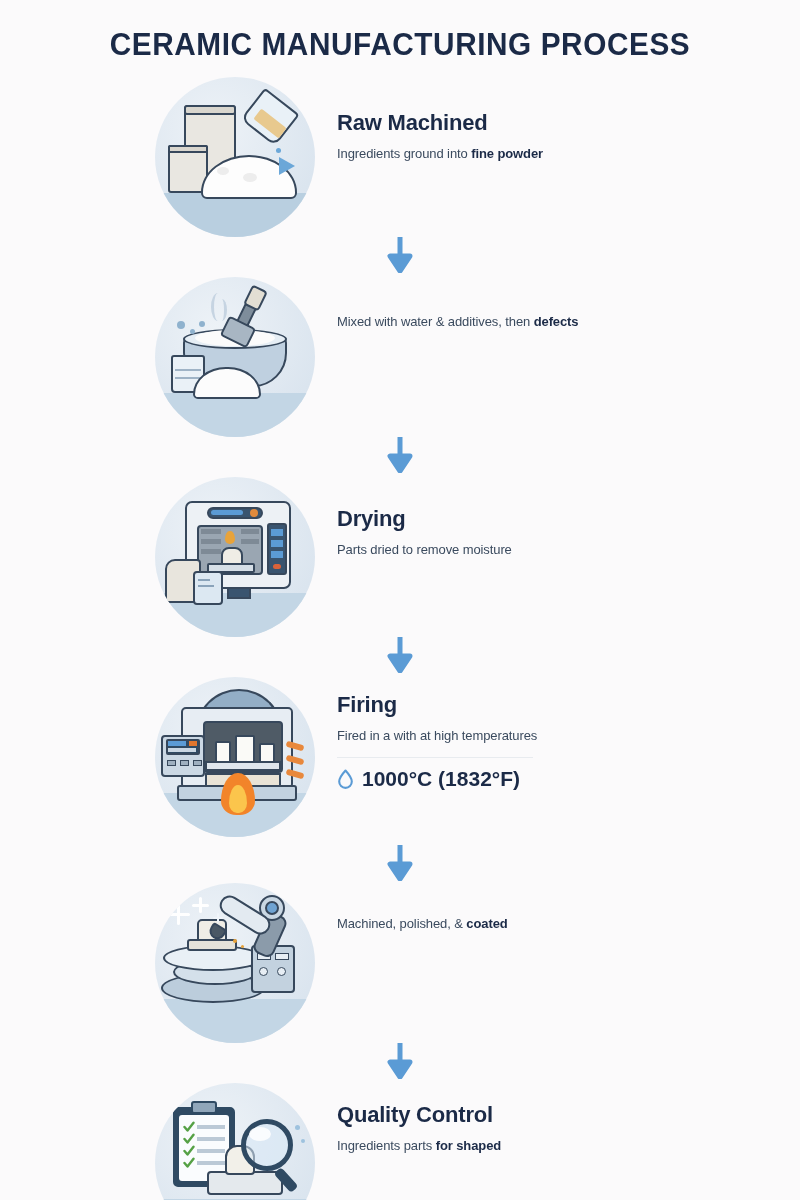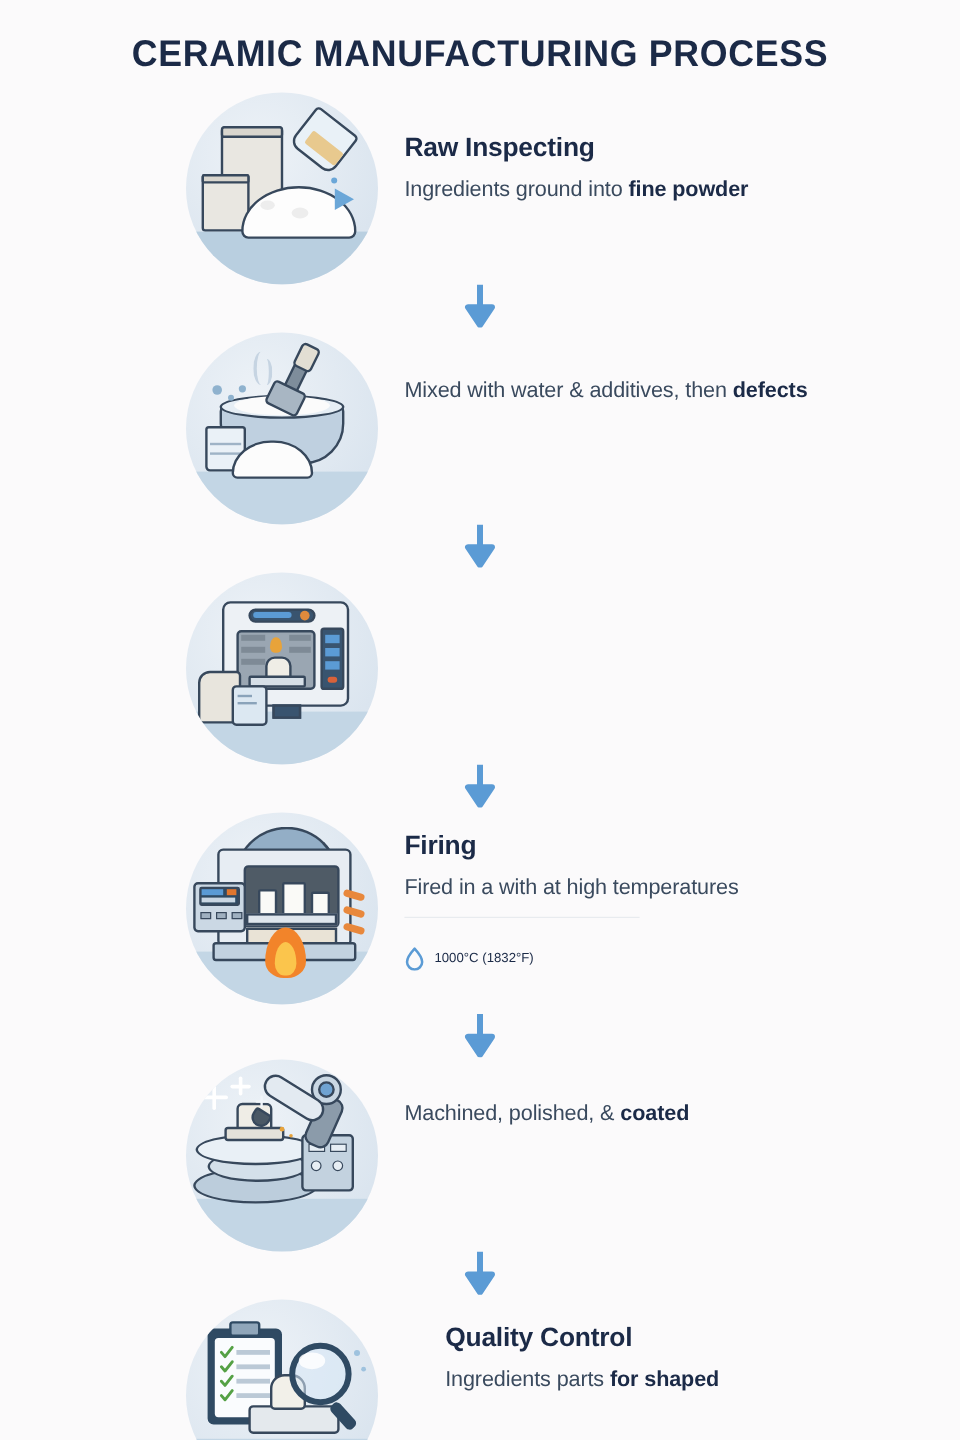--- a/index.html
+++ b/index.html
@@ -39,37 +39,37 @@
     background:#B9CFE0;
   }
   .ground.soft { background:#C3D6E5; }
 
   .txt {
     position:absolute; left:337px; top:28px; right:20px;
   }
   .step.s1 .txt { top:32px; }
   .step.s4 .txt { top:14px; }
   .step.s5 .txt { top:24px; }
-  .step.last .txt { top:18px;margin-left:34px; }
+  .step.last .txt { top:18px; }
   .step-title {
     font-size:22px; font-weight:bold; color:#1B2A47;
     letter-spacing:-0.2px; line-height:1.25;
   }
   .step-desc {
-    margin-top:8px; font-size:18px; color:#3A4A5E; line-height:1.35;
+    margin-top:8px; font-size:13px; color:#3A4A5E; line-height:1.35;
     letter-spacing:-0.1px;
   }
   .step-desc b { color:#1B2A47; font-weight:bold; }
 
   .badge-sep {
     margin-top:13px; height:1px; background:#E8EBEF; width:196px;
   }
   .badge {
-    margin-top:24px; display:flex; align-items:center; gap:8px;
-    font-size:11px; font-weight:normal; color:#1B2A47;
+    margin-top:9px; display:flex; align-items:center; gap:8px;
+    font-size:21px; font-weight:bold; color:#1B2A47;
   }
   .drop-icon { width:17px; height:20px; display:block; }
 
   .arrow {
     position:absolute; left:0; right:0; display:flex; justify-content:center;
   }
   .arrow svg { display:block; }
 
   
   .il { position:absolute; }
@@ -98,21 +98,21 @@
 
         <div class="il" style="left:46px; top:78px; width:96px; height:44px; background:#FDFDFD; border:2px solid #37485C; border-radius:50% 50% 6px 6px / 85% 85% 6px 6px;"></div>
         <div class="il" style="left:62px; top:90px; width:12px; height:8px; background:#EDEDED; border-radius:50%;"></div>
         <div class="il" style="left:88px; top:96px; width:14px; height:9px; background:#EDEDED; border-radius:50%;"></div>
 
         <div class="il" style="left:124px; top:80px; width:0; height:0; border-left:16px solid #6BA7D8; border-top:9px solid transparent; border-bottom:9px solid transparent;"></div>
         <div class="il" style="left:121px; top:71px; width:5px; height:5px; background:#6BA7D8; border-radius:50%;"></div>
       </div>
     </div>
     <div class="txt">
-      <div class="step-title">Raw Inspecting</div>
+      <div class="step-title">Raw Machined</div>
       <div class="step-desc"><span>Ingredients ground into </span><b>fine powder</b></div>
     </div>
   </div>
 
   <div class="arrow" style="top:-40px; position:relative;">
     <svg width="26" height="36" viewBox="0 0 26 36">
         <path d="M13 0 L13 21 M13 34 L3 19 L23 19 Z" stroke="#5B9BD5" stroke-width="5" fill="#5B9BD5" stroke-linejoin="round"></path>
       </svg>
   </div>
 
@@ -184,20 +184,24 @@
         <div class="il" style="left:116px; top:74px; width:12px; height:7px; background:#5B9BD5;"></div>
         <div class="il" style="left:118px; top:87px; width:8px; height:5px; background:#D9623A; border-radius:3px;"></div>
 
         <div class="il" style="left:72px; top:110px; width:24px; height:12px; background:#39546F; border:2px solid #37485C;"></div>
 
         <div class="il" style="left:10px; top:82px; width:36px; height:44px; background:#E8E5DD; border:2px solid #37485C; border-radius:10px 4px 3px 3px;"></div>
         <div class="il" style="left:38px; top:94px; width:30px; height:34px; background:#DCE8F2; border:2px solid #37485C; border-radius:4px;"></div>
         <div class="il" style="left:43px; top:102px; width:12px; height:2px; background:#8AA3BA;"></div>
         <div class="il" style="left:43px; top:108px; width:16px; height:2px; background:#8AA3BA;"></div>
       </div>
+    </div>
+    <div class="txt">
+      <div class="step-title">Drying</div>
+      <div class="step-desc"><span>Parts dried to remove moisture</span><b></b></div>
     </div>
   </div>
 
   <div class="arrow" style="position:relative; top:-40px;">
     <svg width="26" height="36" viewBox="0 0 26 36">
         <path d="M13 0 L13 21 M13 34 L3 19 L23 19 Z" stroke="#5B9BD5" stroke-width="5" fill="#5B9BD5" stroke-linejoin="round"></path>
       </svg>
   </div>
 
   <div class="step s4" style="margin-top:-36px;">

